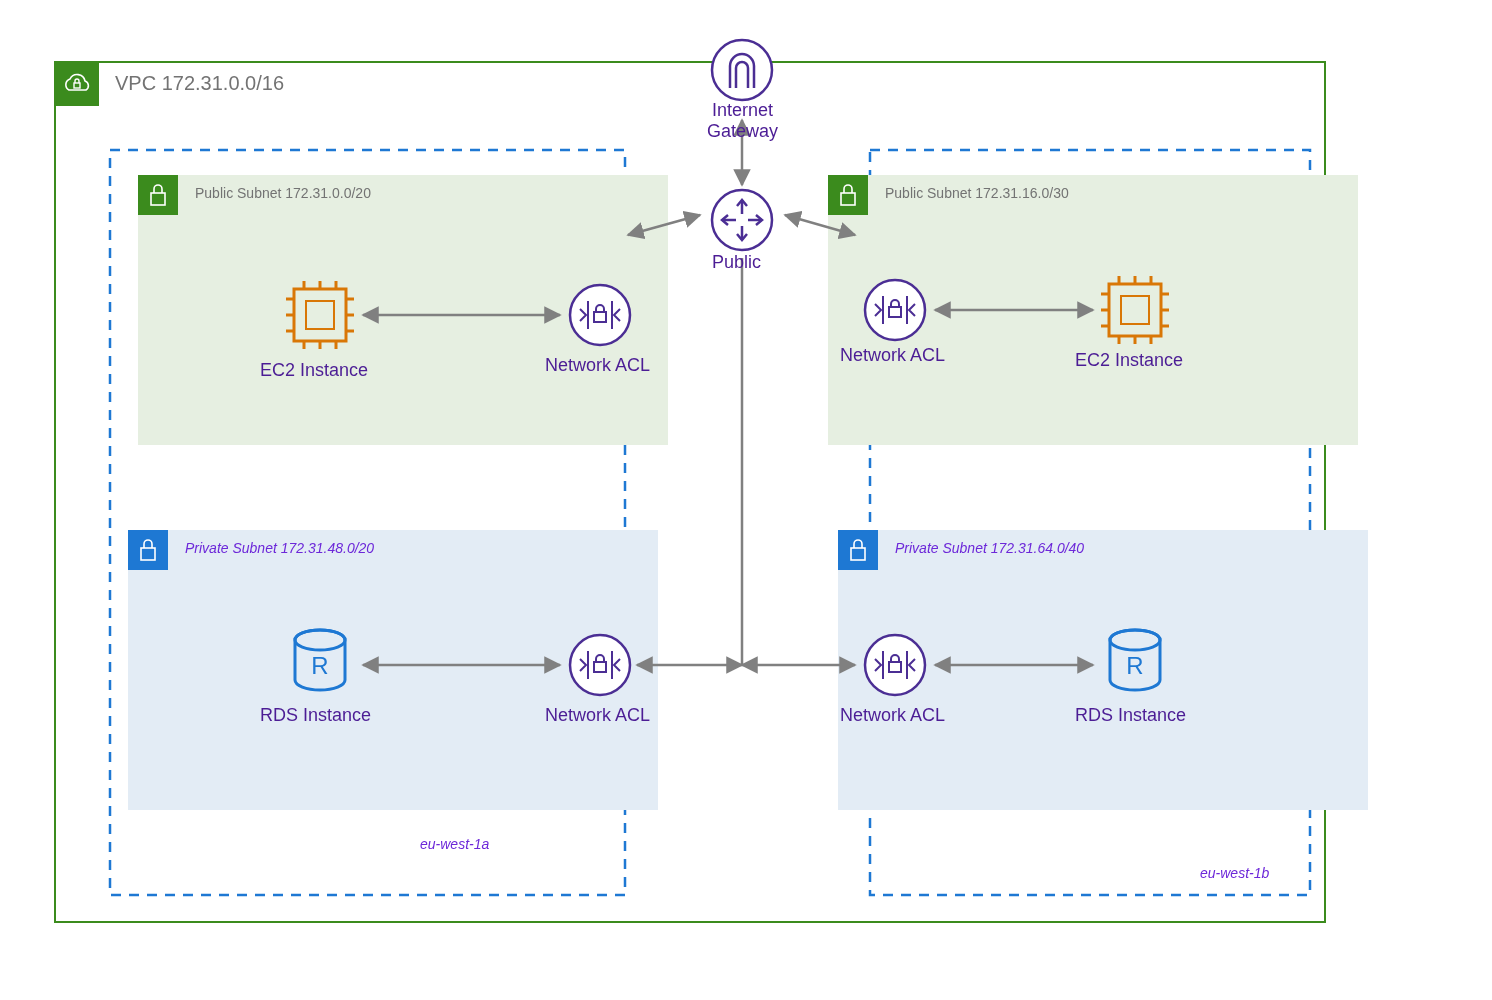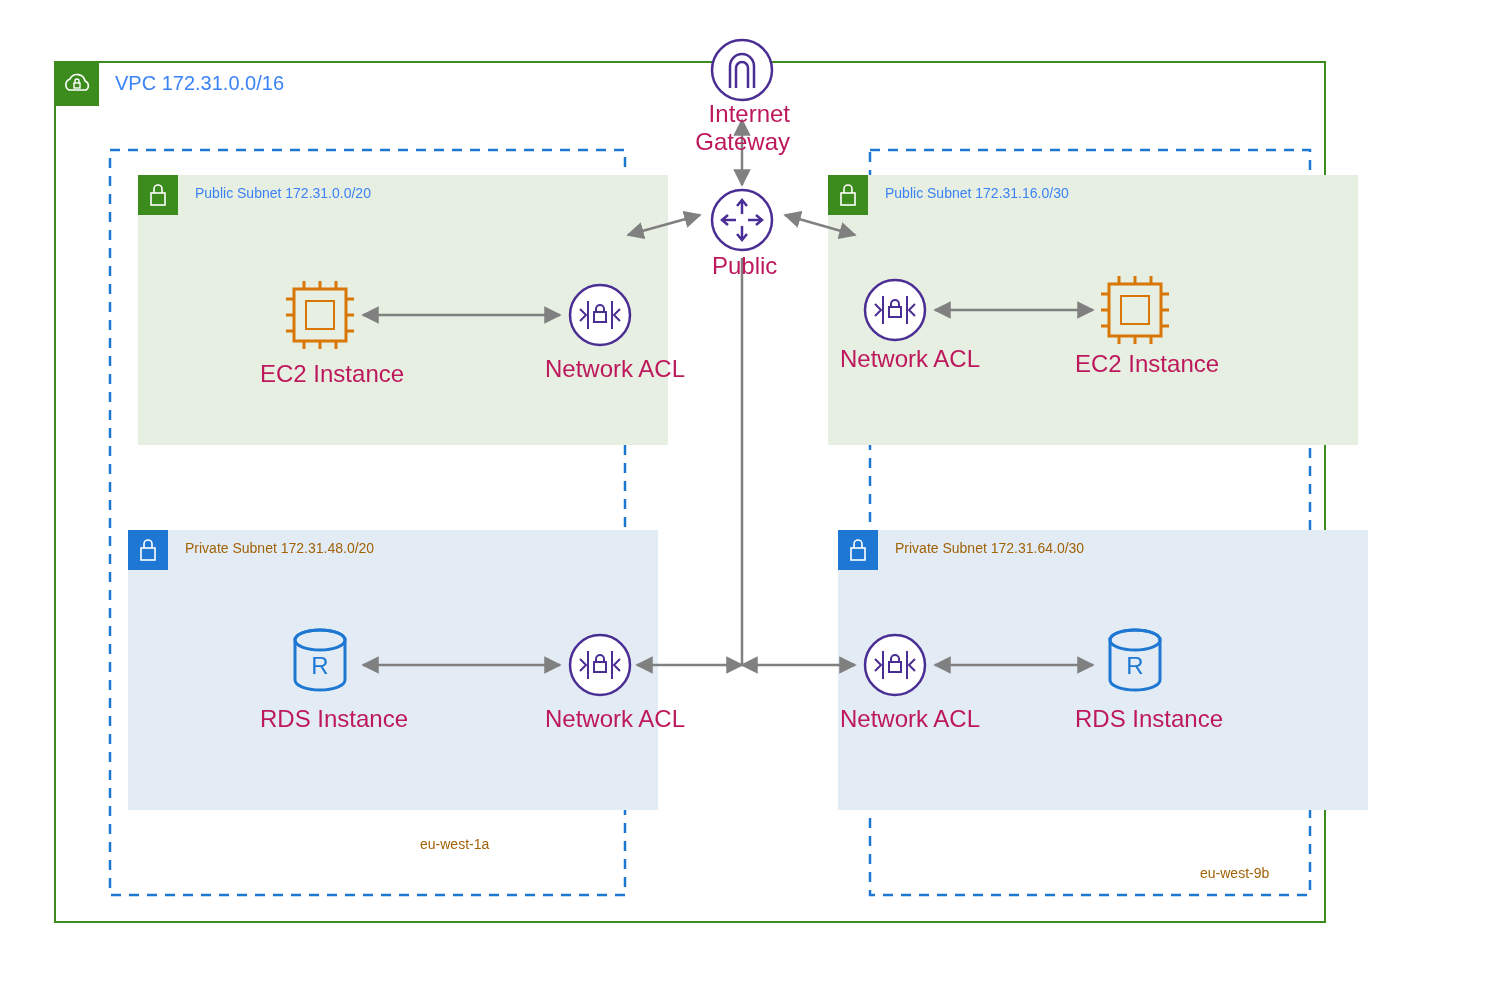--- a/index.html
+++ b/index.html
@@ -1,20 +1,20 @@
 <!DOCTYPE html>
 <html><head>
 <meta charset="utf-8">
 <style>
 body { margin:0; font-family:-apple-system,BlinkMacSystemFont,"Segoe UI",Helvetica,Arial,sans-serif; background:#fff;}
 .canvas { position:relative; width:1492px; height:1000px; background:#fff;}
-.label { position:absolute; font-size:24px; color:#be185d; text-align:right; }
+.label { position:absolute; font-size:18px; color:#4c1d95; text-align:center; }
 .box-label { position:absolute; font-size:14px; }
-.green-text { color:#3b82f6; }
-.blue-text { color:#a16207; }
+.green-text { color:#737373; }
+.blue-text { color:#6d28d9;font-style:italic; }
 .subnet-badge { width:40px; height:40px; display:flex; align-items:center; justify-content:center; }
 .badge-green { background:#3b8b1d; }
 .badge-blue { background:#1e78d3; }
 .vpc-badge { position:absolute; width:44px; height:44px; background:#3b8b1d; display:flex; align-items:center; justify-content:center;}
 </style>
 </head>
 <body>
 
 <div class="canvas">
 
@@ -210,28 +210,28 @@
       </svg>
 </div>
 <div class="box-label blue-text" style="left:185px;top:540px">Private Subnet 172.31.48.0/20</div>
 
 <div style="position:absolute;left:838px;top:530px;" class="subnet-badge badge-blue">
   <svg width="20" height="24">
         <rect x="3" y="10" width="14" height="12" fill="none" stroke="#fff" stroke-width="1.6"></rect>
         <path d="M6 10V6a4 4 0 0 1 8 0v4" fill="none" stroke="#fff" stroke-width="1.6"></path>
       </svg>
 </div>
-<div class="box-label blue-text" style="left:895px;top:540px">Private Subnet 172.31.64.0/30</div>
+<div class="box-label blue-text" style="left:895px;top:540px">Private Subnet 172.31.64.0/40</div>
 
 <div class="label" style="left:260px;top:360px">EC2 Instance</div>
 <div class="label" style="left:545px;top:355px">Network ACL</div>
 <div class="label" style="left:840px;top:345px">Network ACL</div>
 <div class="label" style="left:1075px;top:350px">EC2 Instance</div>
 
 <div class="label" style="left:260px;top:705px">RDS Instance</div>
 <div class="label" style="left:545px;top:705px">Network ACL</div>
 <div class="label" style="left:840px;top:705px">Network ACL</div>
 <div class="label" style="left:1075px;top:705px">RDS Instance</div>
 
 <div class="box-label blue-text" style="left:420px;top:836px">eu-west-1a</div>
-<div class="box-label blue-text" style="left:1200px;top:865px">eu-west-9b</div>
+<div class="box-label blue-text" style="left:1200px;top:865px">eu-west-1b</div>
 
 </div>
 
 </body></html>

